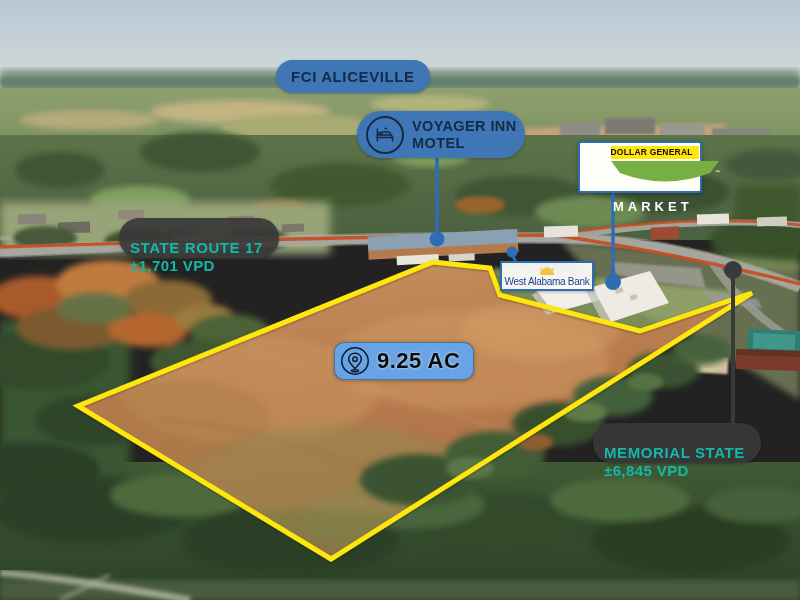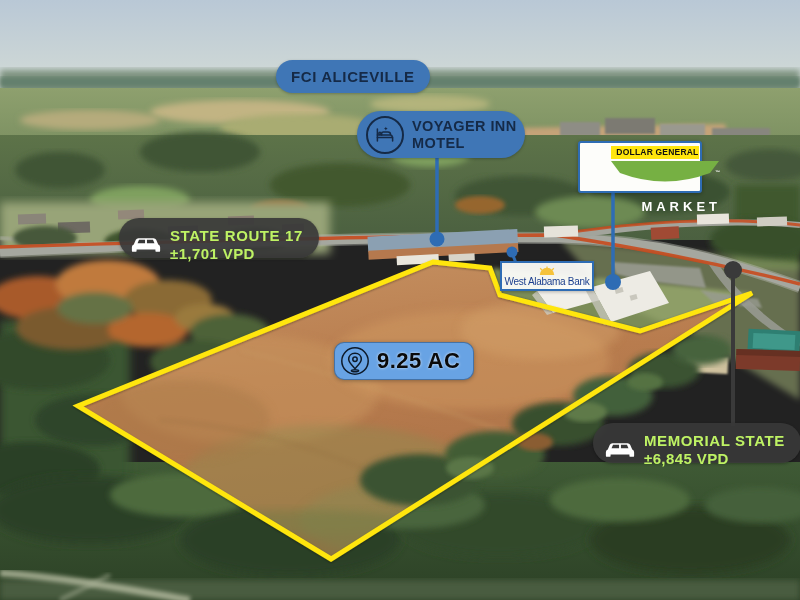--- a/index.html
+++ b/index.html
@@ -27,21 +27,21 @@
   }
   .voyager-icon-circle{
     width:34px;height:34px;border-radius:50%;border:2.5px solid var(--badge-navy-text);
     display:flex;align-items:center;justify-content:center;flex:0 0 auto;
   }
   .voyager-text{display:flex;flex-direction:column;font-size:14.5px;line-height:16.5px;font-weight:800;letter-spacing:.4px;}
 
   .sign-dg{
     left:578px;top:141px;width:124px;height:52px;box-sizing:border-box;
     position:absolute;background:#fdfdfa;border:2.5px solid var(--dg-border-blue);
-    border-radius:3px;box-shadow:0 1px 4px rgba(0,0,0,.3);text-align:right;padding-left:29px;
+    border-radius:3px;box-shadow:0 1px 4px rgba(0,0,0,.3);text-align:left;padding-left:29px;
   }
   .dg-yellow{
     margin:3px auto 0;width:88px;height:13px;background:var(--dg-yellow);
     font-size:8.5px;line-height:13px;font-weight:800;color:#101010;letter-spacing:.2px;
   }
   .dg-band{position:relative;width:112px;height:30px;margin:1px auto 0;}
   .dg-band svg{position:absolute;left:0;top:0;}
   .dg-market{
     position:absolute;left:0;right:0;top:3px;color:#fff;
     font-size:13px;font-weight:800;letter-spacing:4px;padding-left:4px;margin-top:36px;
@@ -51,21 +51,21 @@
   .sign-bank{
     left:500px;top:261px;width:94px;height:30px;box-sizing:border-box;position:absolute;
     background:rgba(252,252,249,.95);border:2px solid var(--dg-border-blue);
     display:flex;flex-direction:column;align-items:center;justify-content:center;
     box-shadow:0 1px 3px rgba(0,0,0,.25);
   }
   .bank-text{font-size:10px;line-height:11px;font-weight:400;letter-spacing:-.3px;color:var(--bank-text-blue);}
 
   .badge-dark{
     height:40px;border-radius:20px;padding:13px 16px 0 11px;gap:8px;
-    background:rgba(56,56,56,.92);color:#bef264;box-shadow:0 1px 3px rgba(0,0,0,.3);
+    background:rgba(56,56,56,.92);color:#14b8a6;box-shadow:0 1px 3px rgba(0,0,0,.3);flex-direction:column;
   }
   .badge-r17{left:119px;top:218px;}
   .badge-mem{left:593px;top:423px;}
   .dark-text{display:flex;flex-direction:column;}
   .dark-line1{font-size:15px;line-height:18px;font-weight:800;letter-spacing:.6px;}
   .dark-line2{font-size:15px;line-height:17px;font-weight:700;letter-spacing:.4px;}
 
   .badge-ac{
     left:334px;top:342px;height:38px;border-radius:10px;padding:0 13px 0 5px;gap:7px;
     background:var(--badge-blue-light);border:1px solid rgba(18,40,70,.4);

